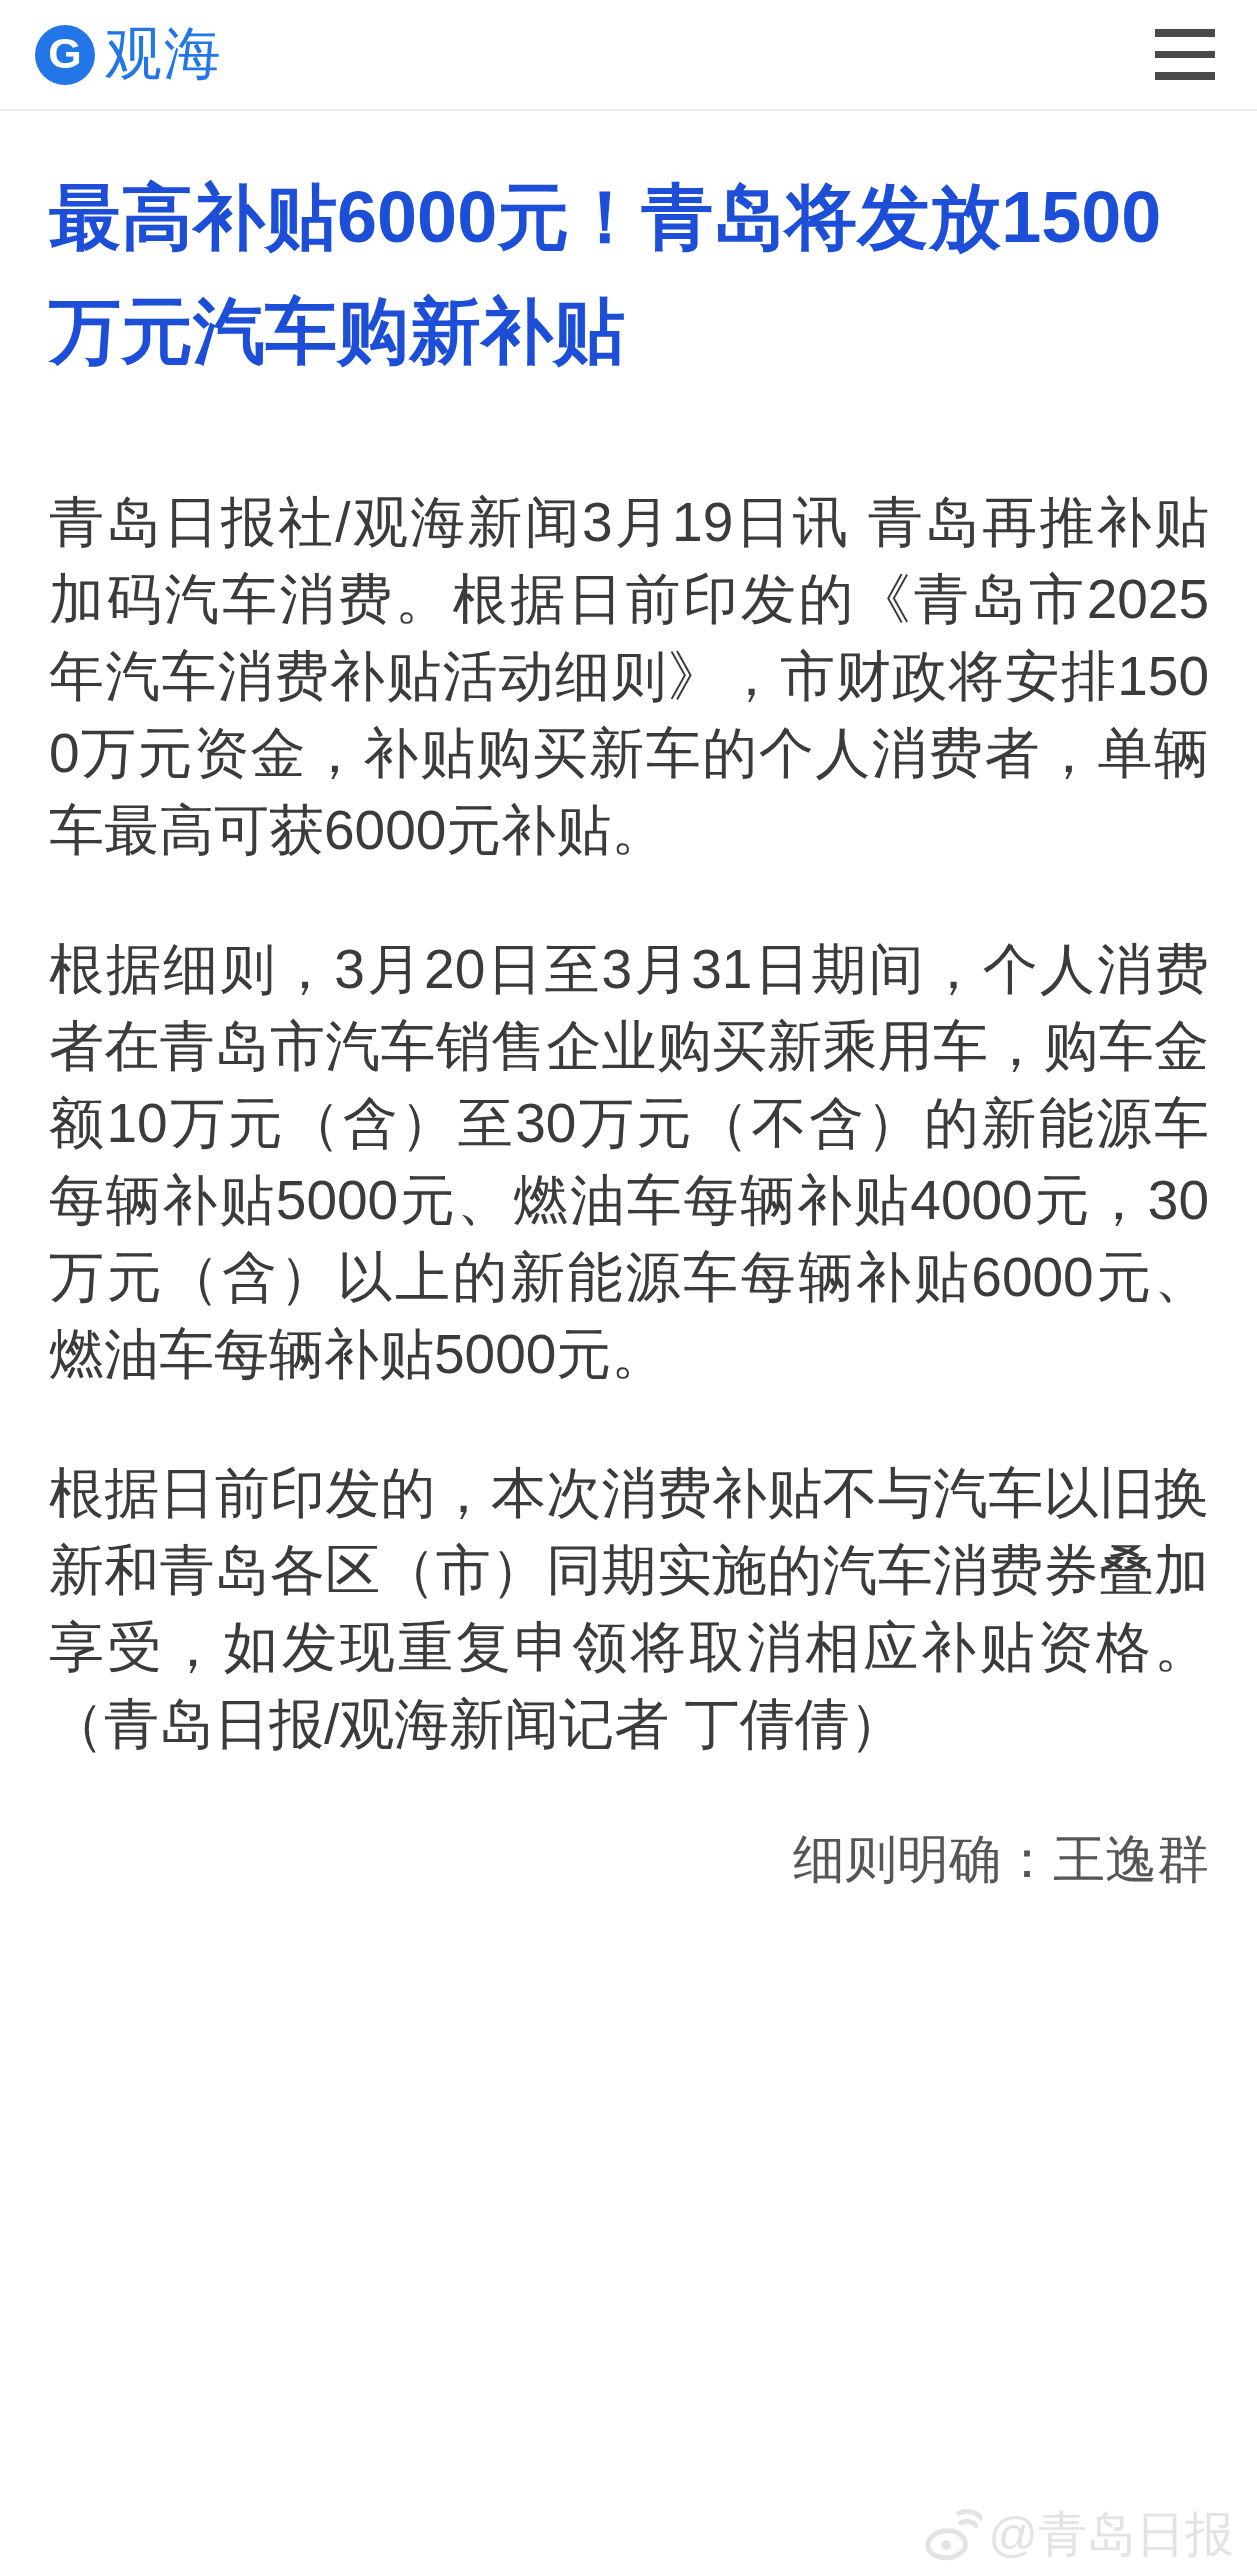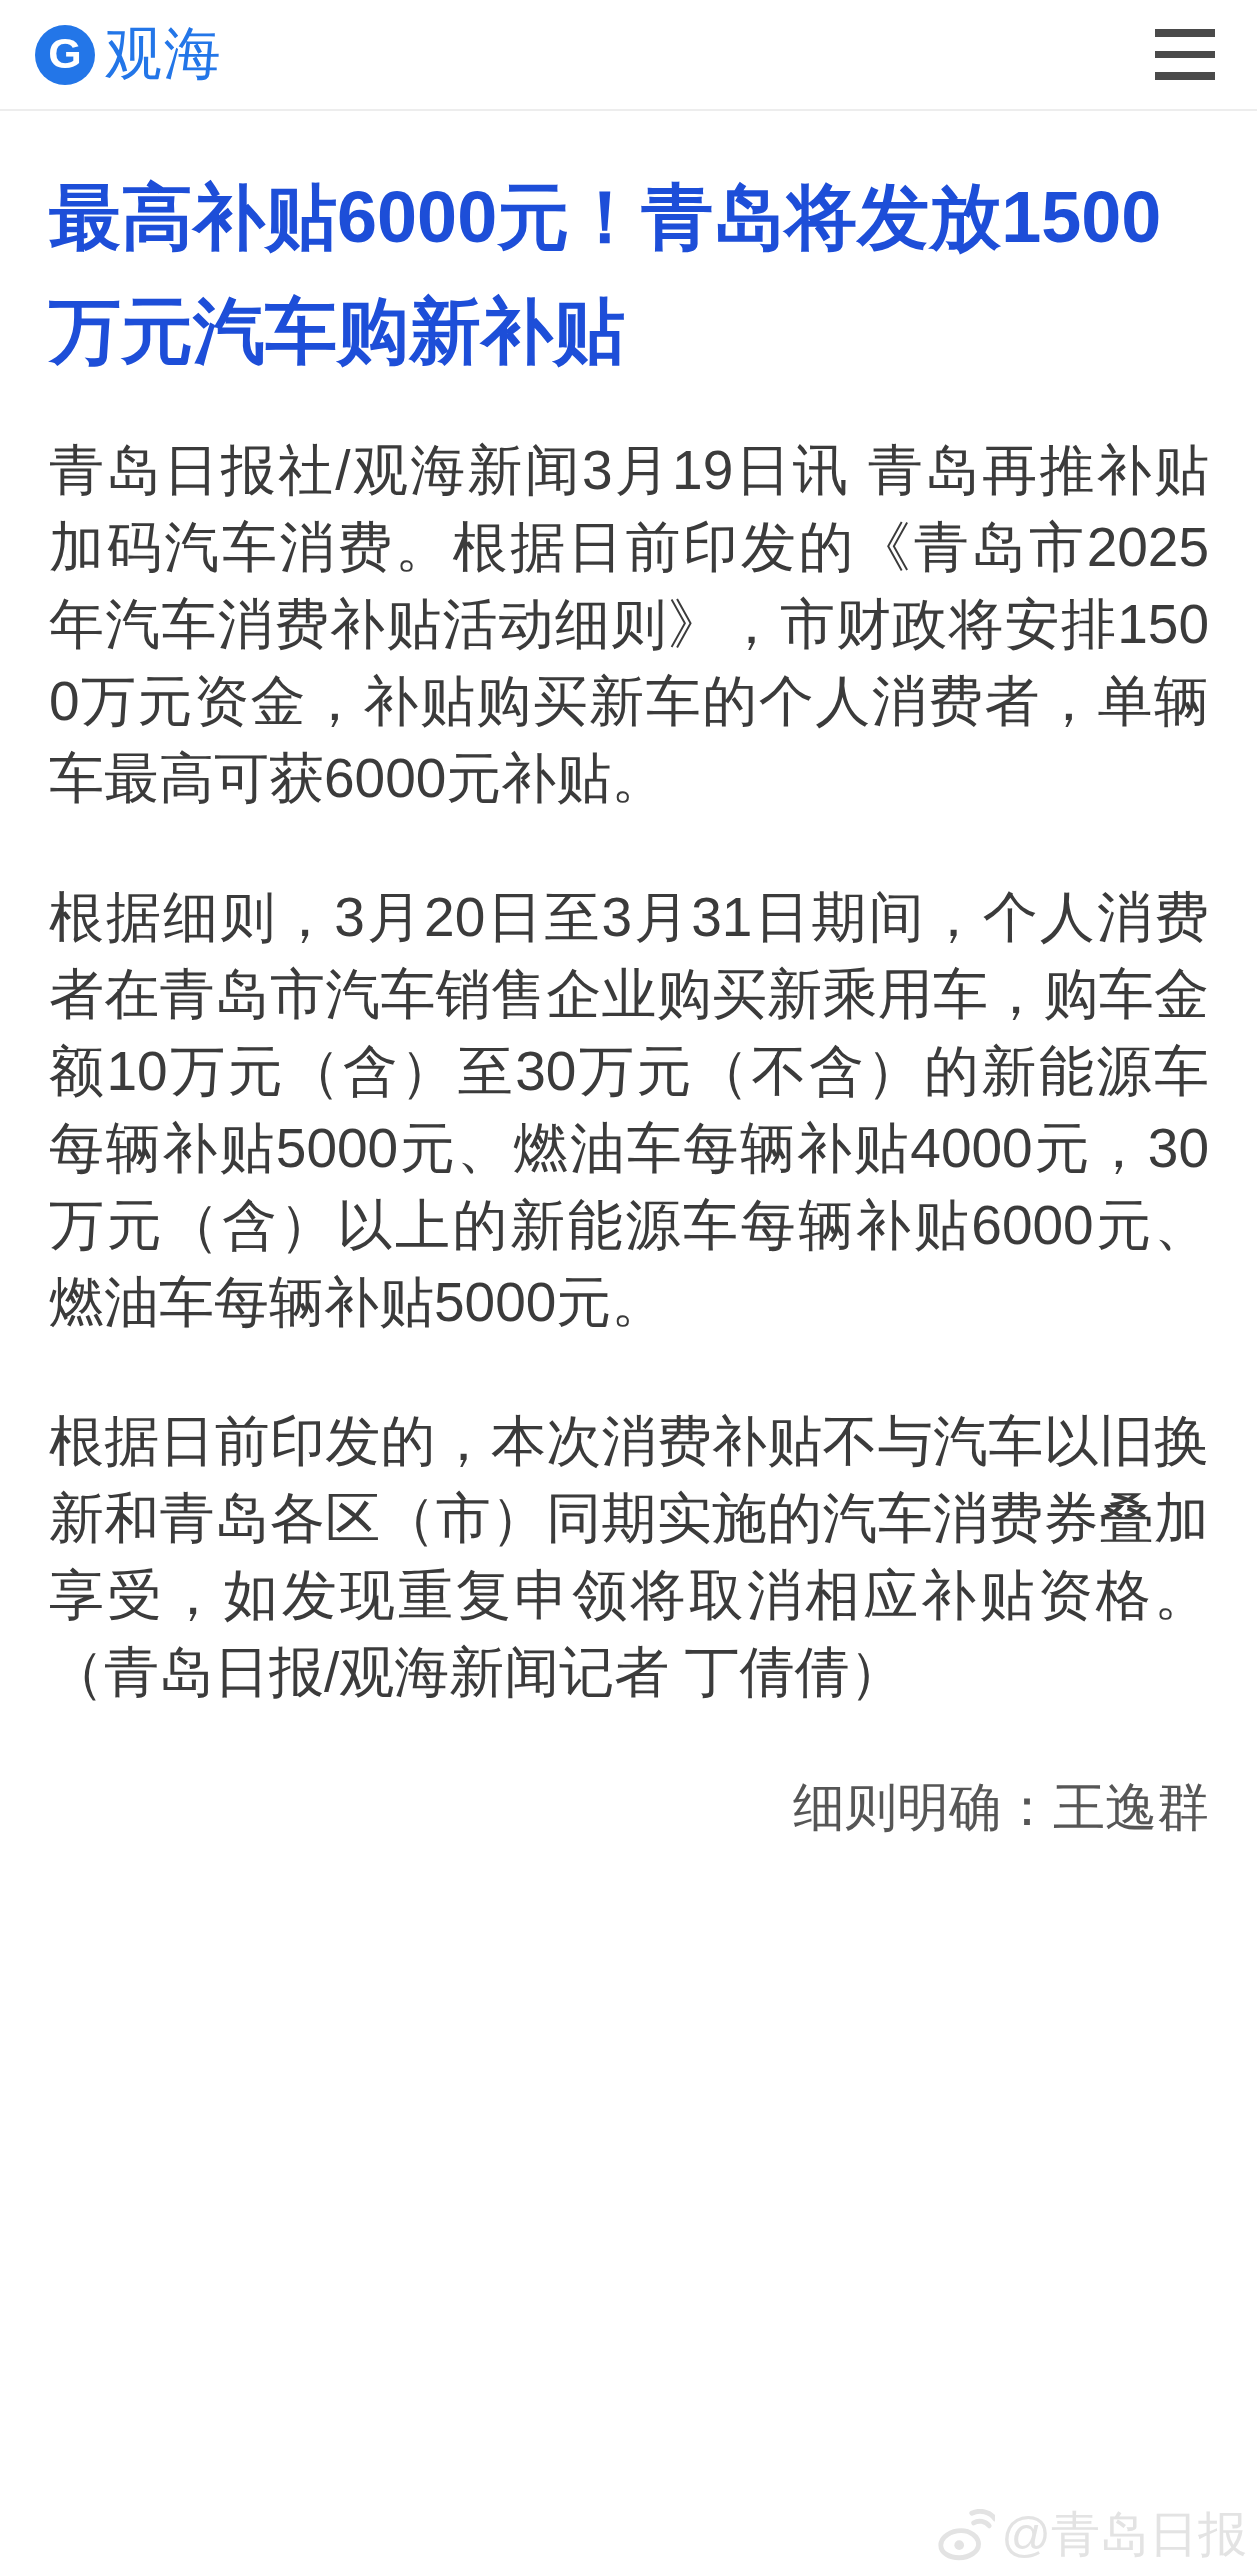--- a/index.html
+++ b/index.html
@@ -98,41 +98,41 @@
     color: #9e9e9e;
   }
   .pub-date {
     margin-left: auto;
     font-size: 46px;
     color: #9e9e9e;
     letter-spacing: 1px;
   }
 
   .article-body {
-    margin-top: 44px;
+    margin-top: 96px;
   }
   .article-body p {
     font-size: 55px;
     line-height: 77px;
     color: #3b3b3b;
     text-align: justify;
     margin-bottom: 62px;
     word-break: break-all;
   }
   .editor-line {
     margin-top: 29px;
     text-align: right;
     font-size: 52px;
     color: #565656;
   }
 
   
   .watermark {
     position: absolute;
-    right: 11px;
+    right: 24px;
     bottom: 7.8px;
     display: flex;
     align-items: center;
     gap: 5.9px;
     color: #e3e3e3;
     font-size: 49px;
     pointer-events: none;
   }
   .watermark svg { display: block; }
 </style>

